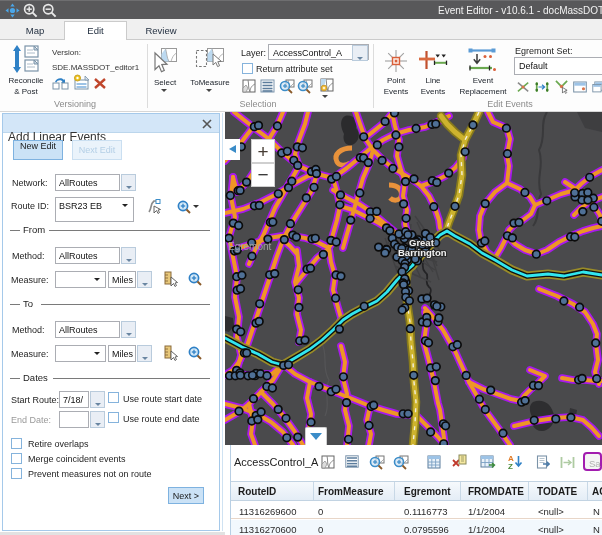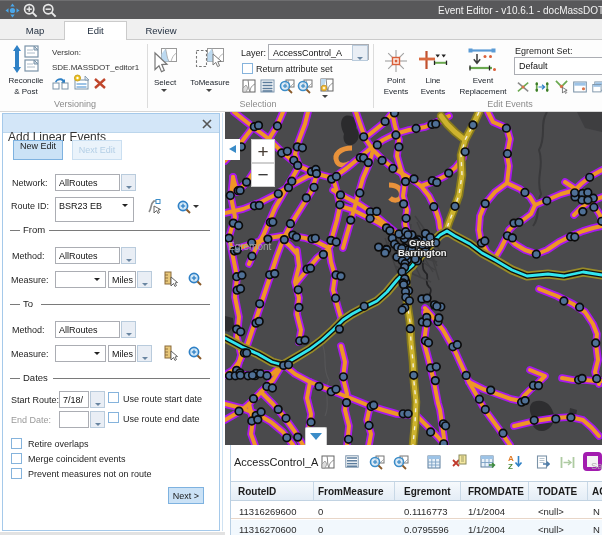--- a/index.html
+++ b/index.html
@@ -808,21 +808,21 @@
     <path d="M3.5,3.5 L8.5,3.5 M3.5,5.5 L8.5,5.5 M3.5,7.5 L8.5,7.5" stroke="#aebdca" stroke-width="0.9"></path>
     <path d="M7,9 L13,9 M10.8,6.8 L13.2,9 L10.8,11.2" fill="none" stroke="#4a7aa8" stroke-width="1.3"></path>
   </svg>
 <svg class="ab" style="left:560px;top:456px" width="15" height="13" viewBox="0 0 15 13">
     <g stroke="#aecba2" stroke-width="1.8">
       <line x1="1.5" y1="1" x2="1.5" y2="12"></line>
       <line x1="13.5" y1="1" x2="13.5" y2="12"></line>
     </g>
     <path d="M3.5,6.5 L10,6.5 M8,4 L11,6.5 L8,9" fill="none" stroke="#aecba2" stroke-width="1.4"></path>
   </svg>
-<div class="ab" style="left:583px;top:452px;width:19px;height:19px;background:#f4f4f4;border:4px solid #a21caf;border-radius:4px;font-size:9.5px;color:#b0b0b0;padding:4px 0 0 4px">Sa</div>
+<div class="ab" style="left:583px;top:452px;width:19px;height:19px;background:#f4f4f4;border:2px solid #a21caf;border-radius:4px;font-size:9.5px;color:#b0b0b0;padding:4px 0 0 4px">Sa</div>
 <div class="ab" style="left:231px;top:481px;width:371px;height:20px;background:linear-gradient(#f6f9fc,#e4edf6);border-top:1px solid #c2d3e2;border-bottom:1px solid #c2d3e2"></div>
 <div class="ab" style="left:238px;top:486px;font-size:10px;font-weight:bold;color:#1a1a1a">RouteID</div>
 <div class="ab" style="left:318px;top:486px;font-size:10px;font-weight:bold;color:#1a1a1a">FromMeasure</div>
 <div class="ab" style="left:404px;top:486px;font-size:10px;font-weight:bold;color:#1a1a1a">Egremont</div>
 <div class="ab" style="left:468px;top:486px;font-size:10px;font-weight:bold;color:#1a1a1a">FROMDATE</div>
 <div class="ab" style="left:537px;top:486px;font-size:10px;font-weight:bold;color:#1a1a1a">TODATE</div>
 <div class="ab" style="left:592px;top:486px;font-size:10px;font-weight:bold;color:#1a1a1a">AC</div>
 <div class="ab" style="left:313px;top:482px;width:1px;height:18px;background:#c8d8e6"></div>
 <div class="ab" style="left:394px;top:482px;width:1px;height:18px;background:#c8d8e6"></div>
 <div class="ab" style="left:460px;top:482px;width:1px;height:18px;background:#c8d8e6"></div>

